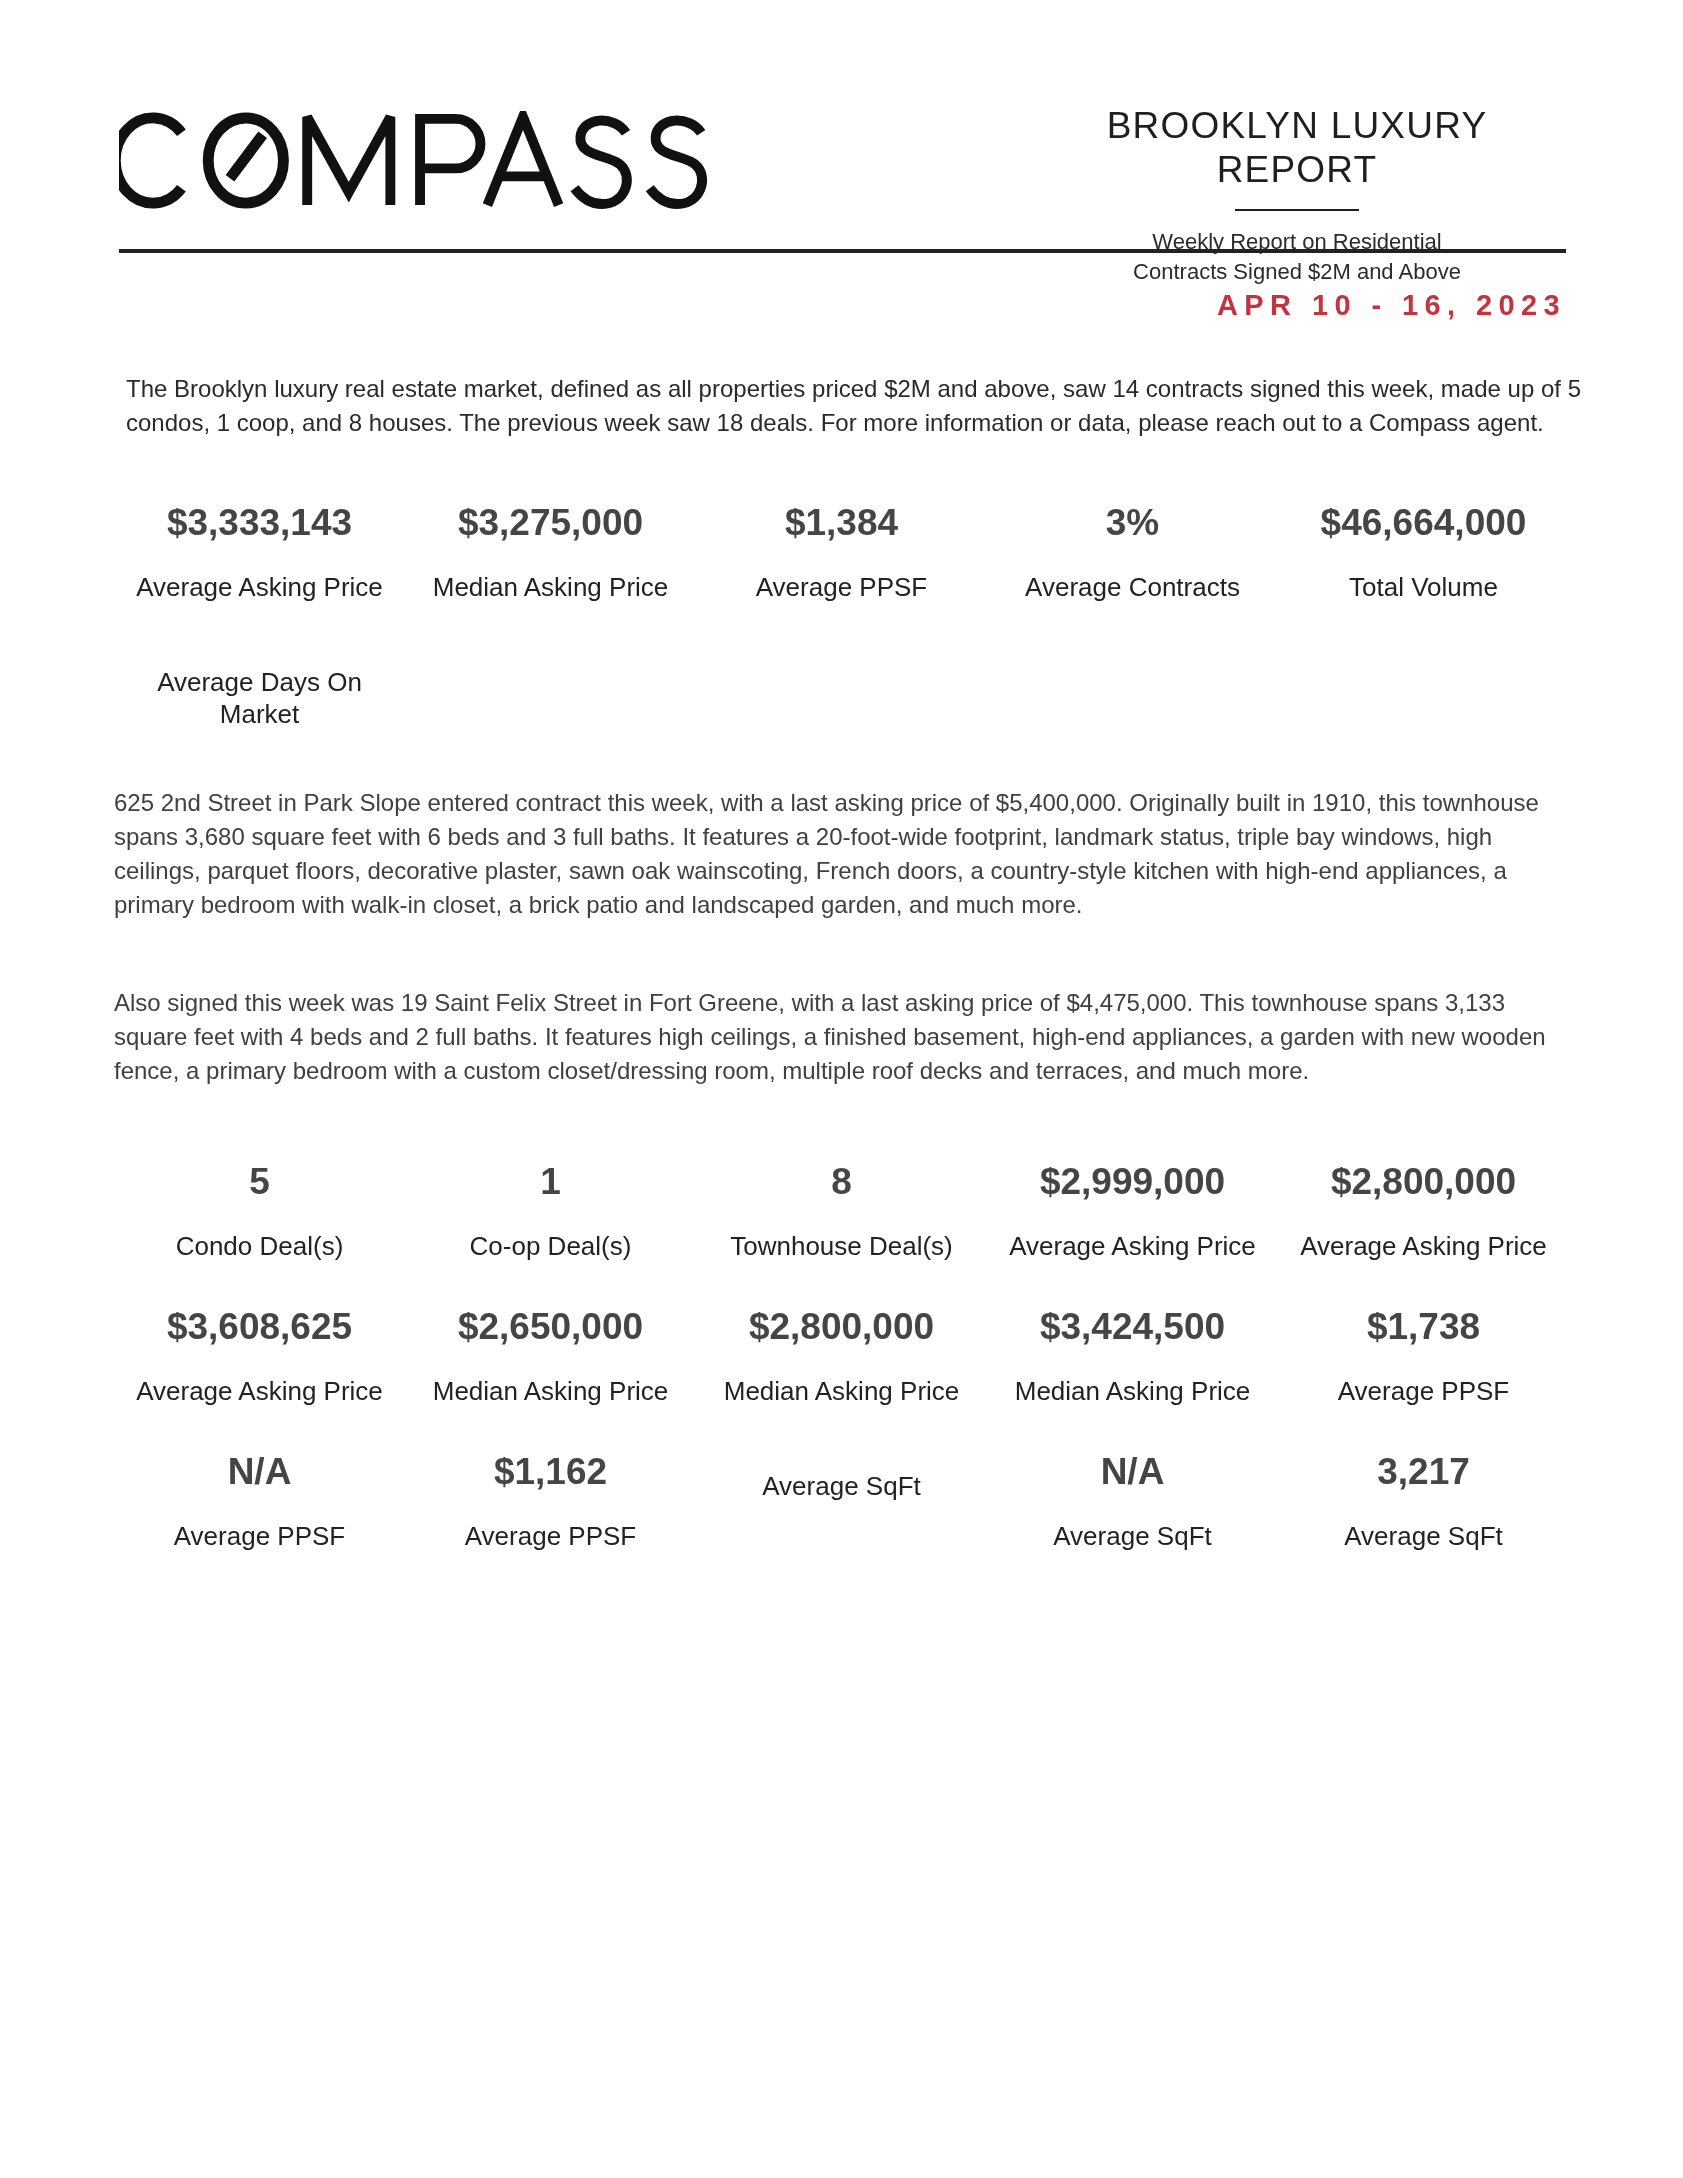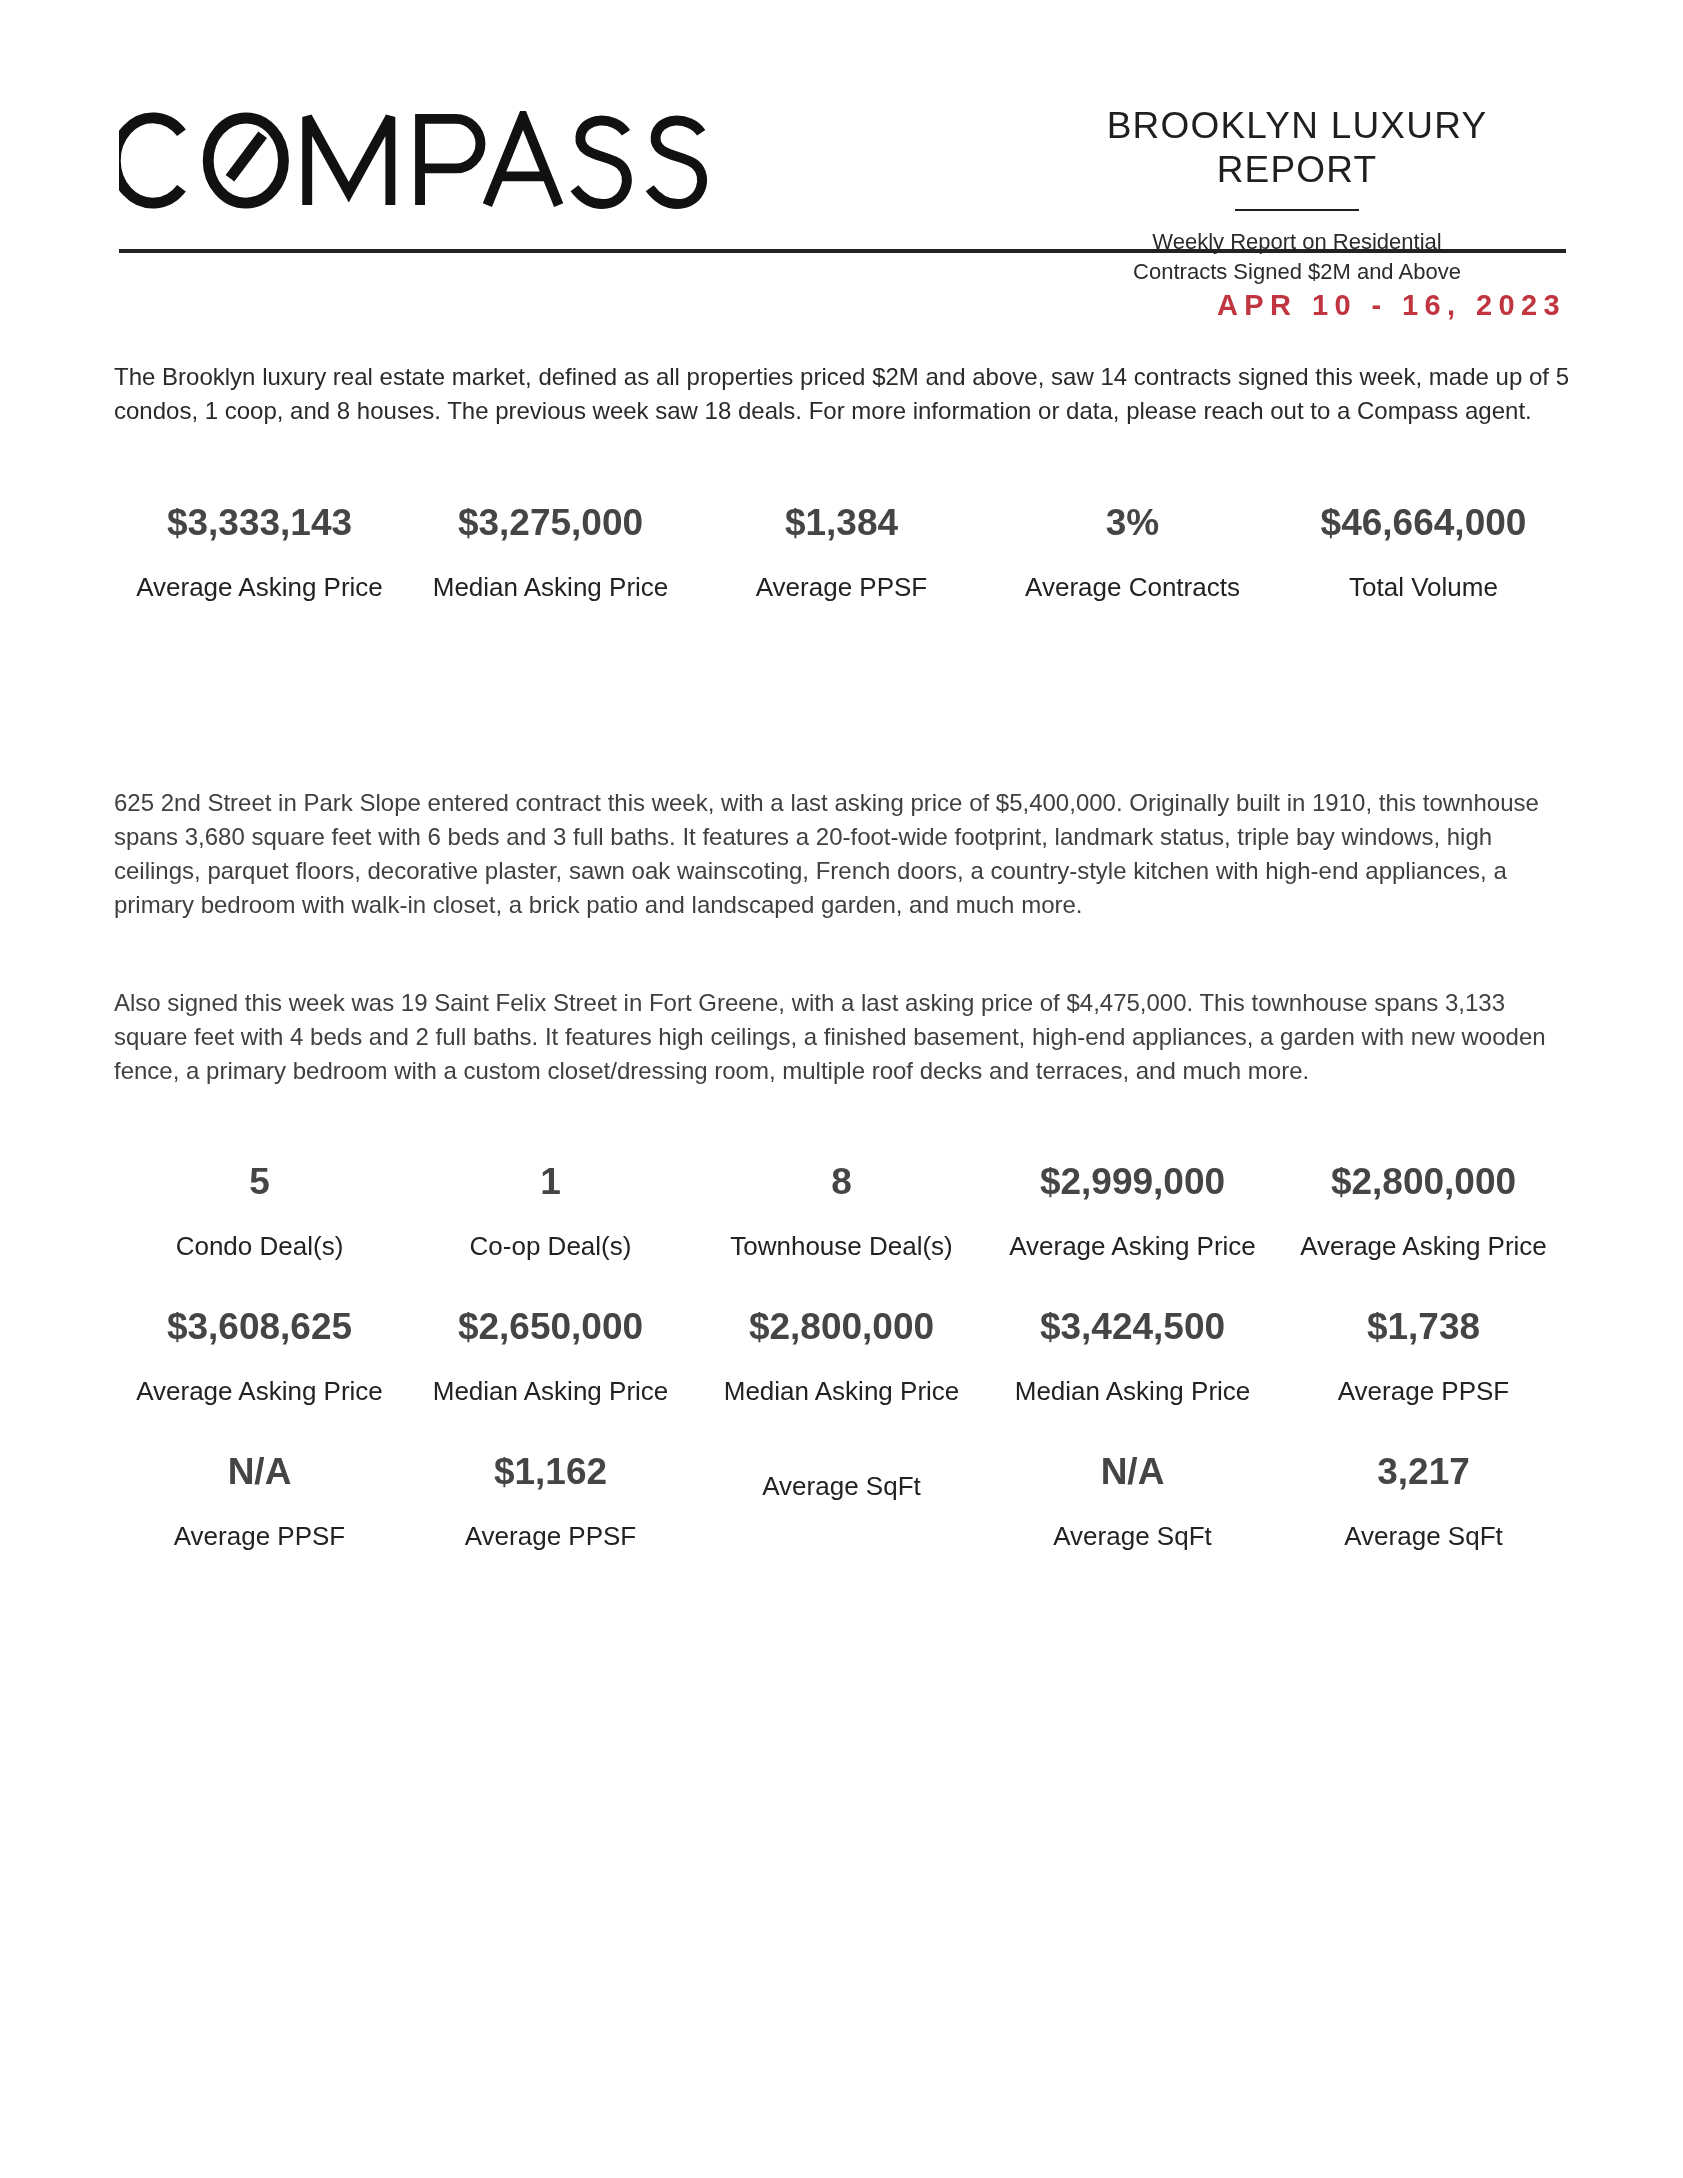--- a/index.html
+++ b/index.html
@@ -5,21 +5,21 @@
   html, body { margin:0; padding:0; background:#ffffff; }
   body { width:1683px; height:2178px; position:relative; font-family:"Liberation Sans", sans-serif; color:#2b2b2b; overflow:hidden; }
   .logo { position:absolute; left:119px; top:111px; width:614px; height:99px; }
   .logo svg { width:614px; height:99px; display:block; }
   .report-head { position:absolute; left:1020px; top:87px; width:554px; text-align:center; }
   .report-title { font-size:37px; letter-spacing:1.2px; color:#1f1f1f; font-weight:500; margin:17px; line-height:44px; }
   .title-rule { width:124px; height:2px; background:#1f1f1f; margin:16px auto 16px auto; }
   .report-sub { font-size:22px; line-height:30px; color:#2b2b2b; }
   .header-rule { position:absolute; left:119px; top:249px; width:1447px; height:4px; background:#222; }
   .date-range { position:absolute; right:117px; top:289px; font-size:29px; font-weight:bold; color:#c0353f; letter-spacing:6.4px; }
-  .intro { position:absolute; left:114px; top:360px; width:1455px; font-size:24px; line-height:34px; color:#2a2a2a; text-align:justify; margin:0; }
+  .intro { position:absolute; left:114px; top:360px; width:1455px; font-size:24px; line-height:34px; color:#2a2a2a; text-align:justify; margin:12px; }
   .stats-grid { position:absolute; left:114px; width:1455px; display:grid; grid-template-columns:repeat(5, 1fr); }
   .stat { text-align:center; height:145px; }
   .stat-value { font-size:37px; font-weight:bold; color:#454545; line-height:44px; padding-top:6px; }
   .stat-label { font-size:26px; color:#222; line-height:32px; margin-top:26px; }
   .story { position:absolute; left:114px; width:1455px; font-size:24px; line-height:34px; color:#404040; margin:0; }
 </style>
 </head>
 <body>
 
 <div class="logo" aria-label="COMPASS">
@@ -75,20 +75,21 @@
   </div>
   <div class="stat">
     <div class="stat-value">3%</div>
     <div class="stat-label">Average Contracts</div>
   </div>
   <div class="stat">
     <div class="stat-value">$46,664,000</div>
     <div class="stat-label">Total Volume</div>
   </div>
   <div class="stat">
+    <div class="stat-label">Average Days On Market</div>
   </div>
 </div>
 
 <p class="story" style="top:786px;">625 2nd Street in Park Slope entered contract this week, with a last asking price of $5,400,000. Originally built in 1910, this townhouse spans 3,680 square feet with 6 beds and 3 full baths. It features a 20-foot-wide footprint, landmark status, triple bay windows, high ceilings, parquet floors, decorative plaster, sawn oak wainscoting, French doors, a country-style kitchen with high-end appliances, a primary bedroom with walk-in closet, a brick patio and landscaped garden, and much more.</p>
 <p class="story" style="top:986px;">Also signed this week was 19 Saint Felix Street in Fort Greene, with a last asking price of $4,475,000. This townhouse spans 3,133 square feet with 4 beds and 2 full baths. It features high ceilings, a finished basement, high-end appliances, a garden with new wooden fence, a primary bedroom with a custom closet/dressing room, multiple roof decks and terraces, and much more.</p>
 
 <div class="stats-grid" style="top:1154px;">
   <div class="stat">
     <div class="stat-value">5</div>
     <div class="stat-label">Condo Deal(s)</div>

